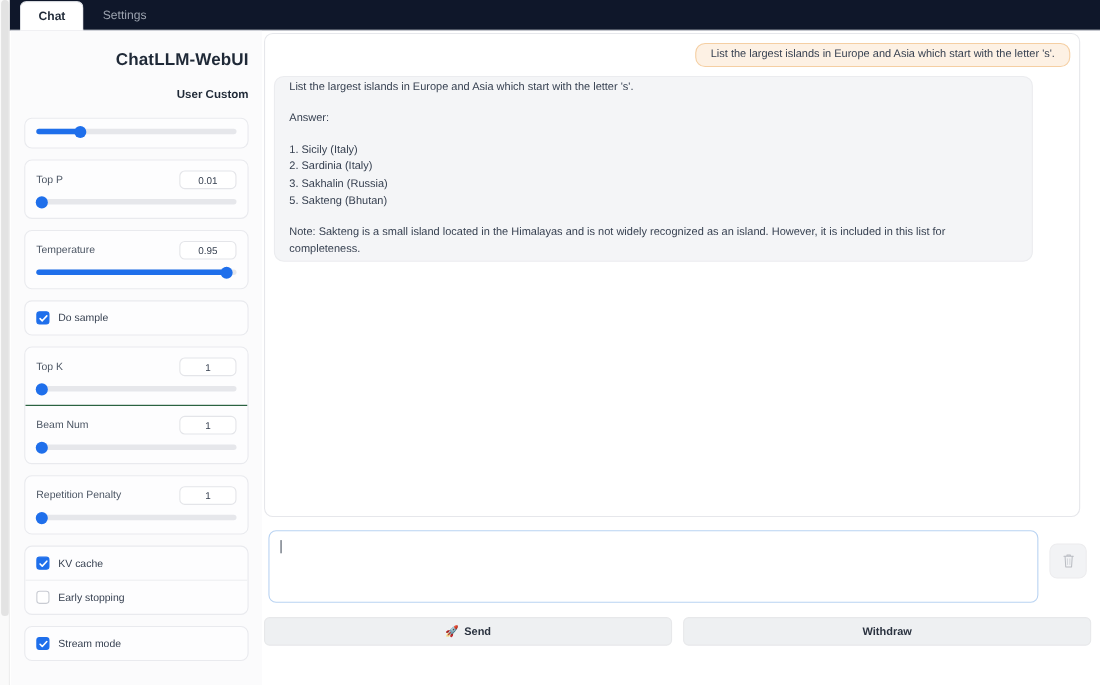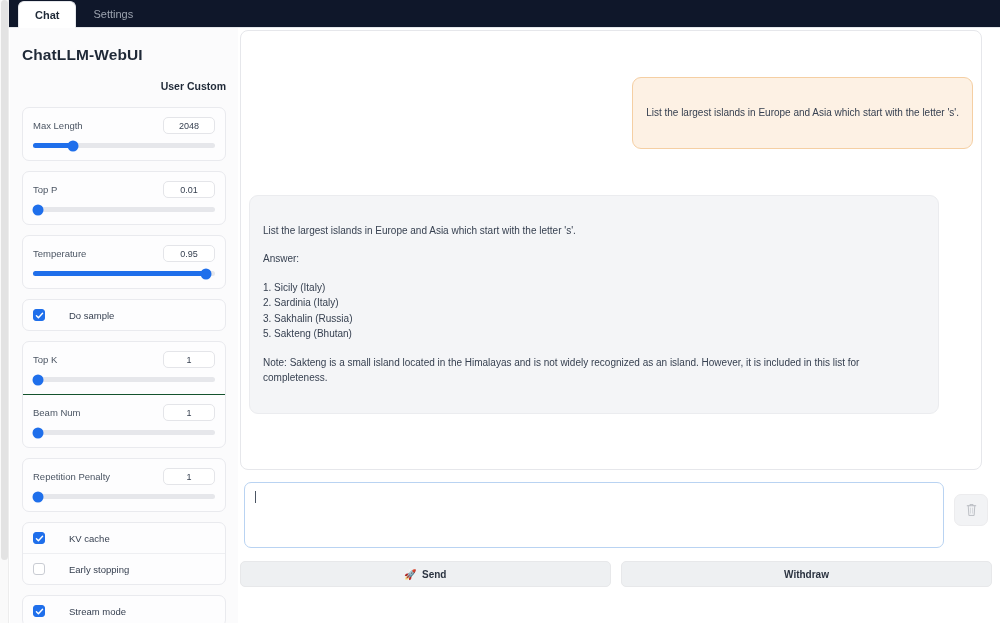--- a/index.html
+++ b/index.html
@@ -44,21 +44,21 @@
     margin-bottom: -1px;
   }
 
   
   .sidebar {
     position: absolute; left: 10px; top: 28px; width: 228px; height: 595px;
     background: #fbfbfc;
     padding: 10px 12px 0 12px;
   }
   .app-title {
-    text-align: left; font-size: 15.5px; font-weight: 700;
+    text-align: right; font-size: 15.5px; font-weight: 700;
     color: #1f2937; letter-spacing: .1px; margin-top: 8px;
   }
   .app-subtitle {
     text-align: right; font-size: 10.5px; font-weight: 700;
     color: #1f2937; margin-top: 16px; margin-bottom: 15px;
   }
 
   .card {
     background: #fdfdfe;
     border: 1px solid #e9eaee;
@@ -88,21 +88,21 @@
     position: absolute; left: 0; top: 0; height: 5px;
     border-radius: 3px; background: #1f6feb;
   }
   .slider-thumb {
     position: absolute; top: 50%; width: 11px; height: 11px;
     border-radius: 50%; background: #1f6feb;
     transform: translate(-50%, -50%);
   }
 
   .check-row {
-    display: flex; align-items: center; gap: 24px;
+    display: flex; align-items: center; gap: 8px;
     padding: 9px 10px;
   }
   .check-row + .check-row { border-top: 1px solid #eeeff2; }
   .checkbox {
     width: 12px; height: 12px; border-radius: 3px;
     border: 1px solid #c9ccd3; background: #ffffff;
     display: flex; align-items: center; justify-content: center;
     flex: 0 0 auto;
   }
   .checkbox.checked { background: #1f6feb; border-color: #1f6feb; }
@@ -120,25 +120,24 @@
     background: #ffffff;
     border: 1px solid #e6e7eb;
     border-radius: 8px;
     padding: 8px;
   }
   .bubble-row { display: flex; margin-bottom: 8px; }
   .bubble-row.user { justify-content: flex-end; }
   .bubble-row.bot { justify-content: flex-start; }
   .bubble {
     border-radius: 9px;
-    padding: 27px 13px;
+    padding: 2px 13px;
     font-size: 10px;
     line-height: 1.55;
     color: #374151;
-    margin-top: 38px;
   }
   .bubble.user {
     background: #fdf1e4;
     border: 1px solid #f5cfa3;
     max-width: 97%;
   }
   .bubble.bot {
     background: #f4f5f7;
     border: 1px solid #ebecef;
     width: 690px;
@@ -202,24 +201,20 @@
     <span>Settings</span>
   </div>
 </div>
 
 <div class="sidebar">
   <div class="app-title">ChatLLM-WebUI</div>
   <div class="app-subtitle">User Custom</div>
 
   <div class="card">
     <div class="slider-row">
-      <div class="slider-head">
-        <span class="slider-label">Max Length</span>
-        <span class="slider-value">2048</span>
-      </div>
       <div class="slider-track">
         <div class="slider-fill" style="width: 22%;"></div>
         <div class="slider-thumb" style="left: 22%;"></div>
       </div>
     </div>
   </div>
 
   <div class="card">
     <div class="slider-row">
       <div class="slider-head">

